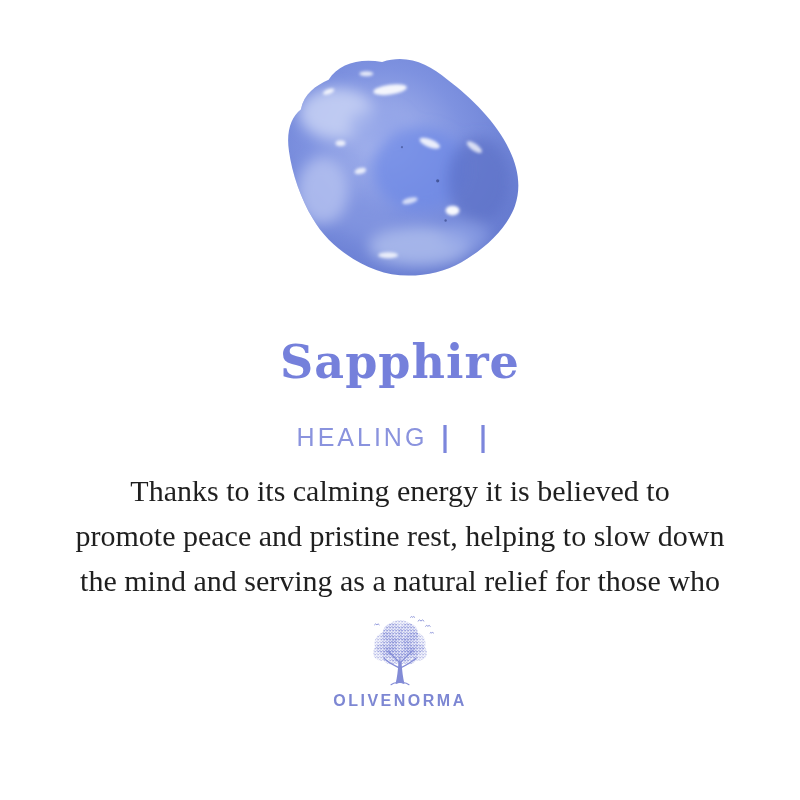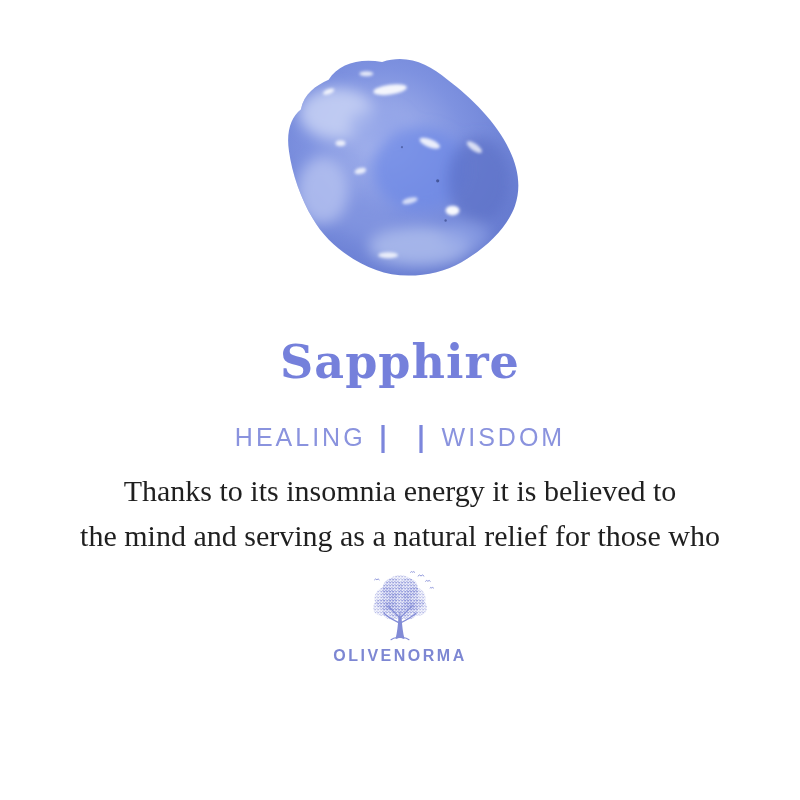--- a/index.html
+++ b/index.html
@@ -139,25 +139,25 @@
       </g>
     </svg>
   </div>
 
   <div class="title">Sapphire</div>
 
   <div class="keywords">
     <span>HEALING</span>
     <span class="sep">|</span>
     <span class="sep">|</span>
-    <span>WISDOM</span>
   </div>
 
   <div class="description">
-    <div class="line">Thanks to its insomnia energy it is believed to</div>
+    <div class="line">Thanks to its calming energy it is believed to</div>
+    <div class="line">promote peace and pristine rest, helping to slow down</div>
     <div class="line">the mind and serving as a natural relief for those who</div>
   </div>
 
   <div class="brand">
     <svg width="78" height="72" viewBox="0 0 100 96">
       <defs>
         <pattern id="stip" width="4" height="4" patternUnits="userSpaceOnUse">
           <circle cx="1" cy="1" r="0.95" fill="#828bd6"></circle>
           <circle cx="3" cy="3" r="0.75" fill="#8a92da"></circle>
         </pattern>

